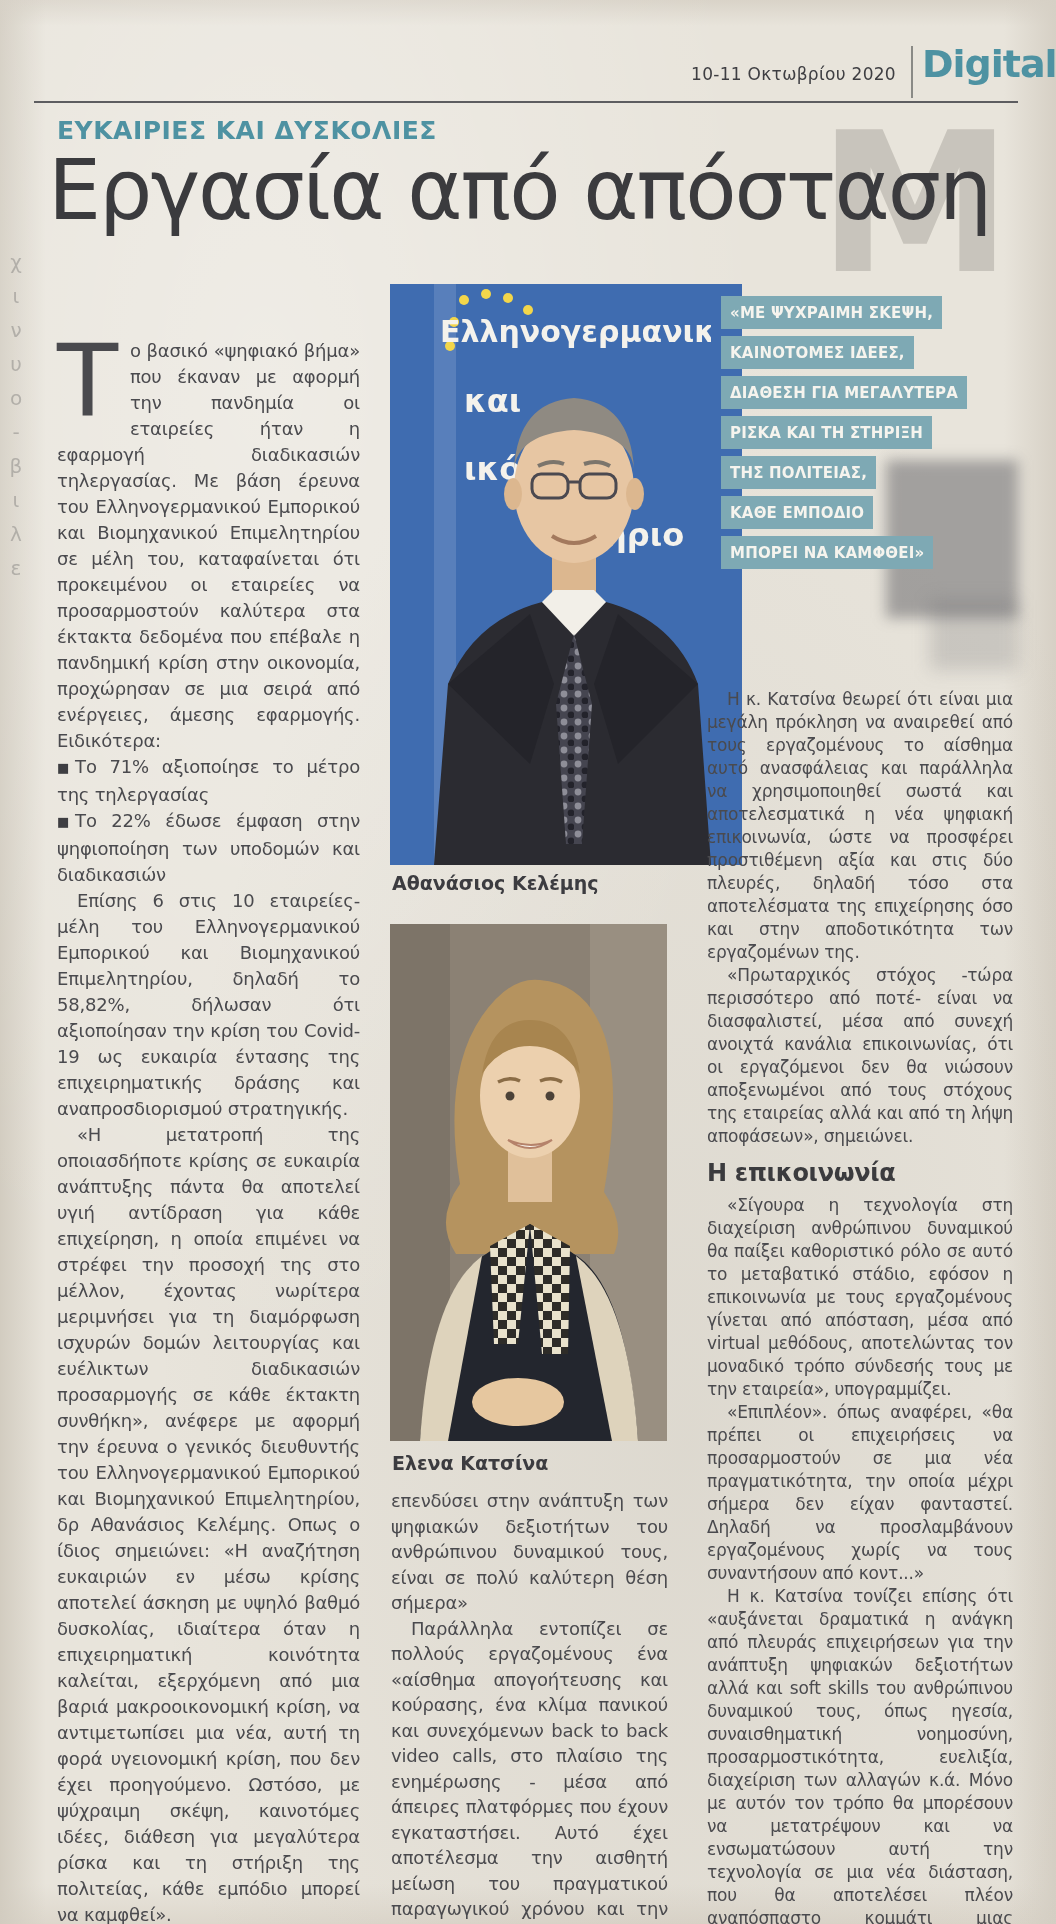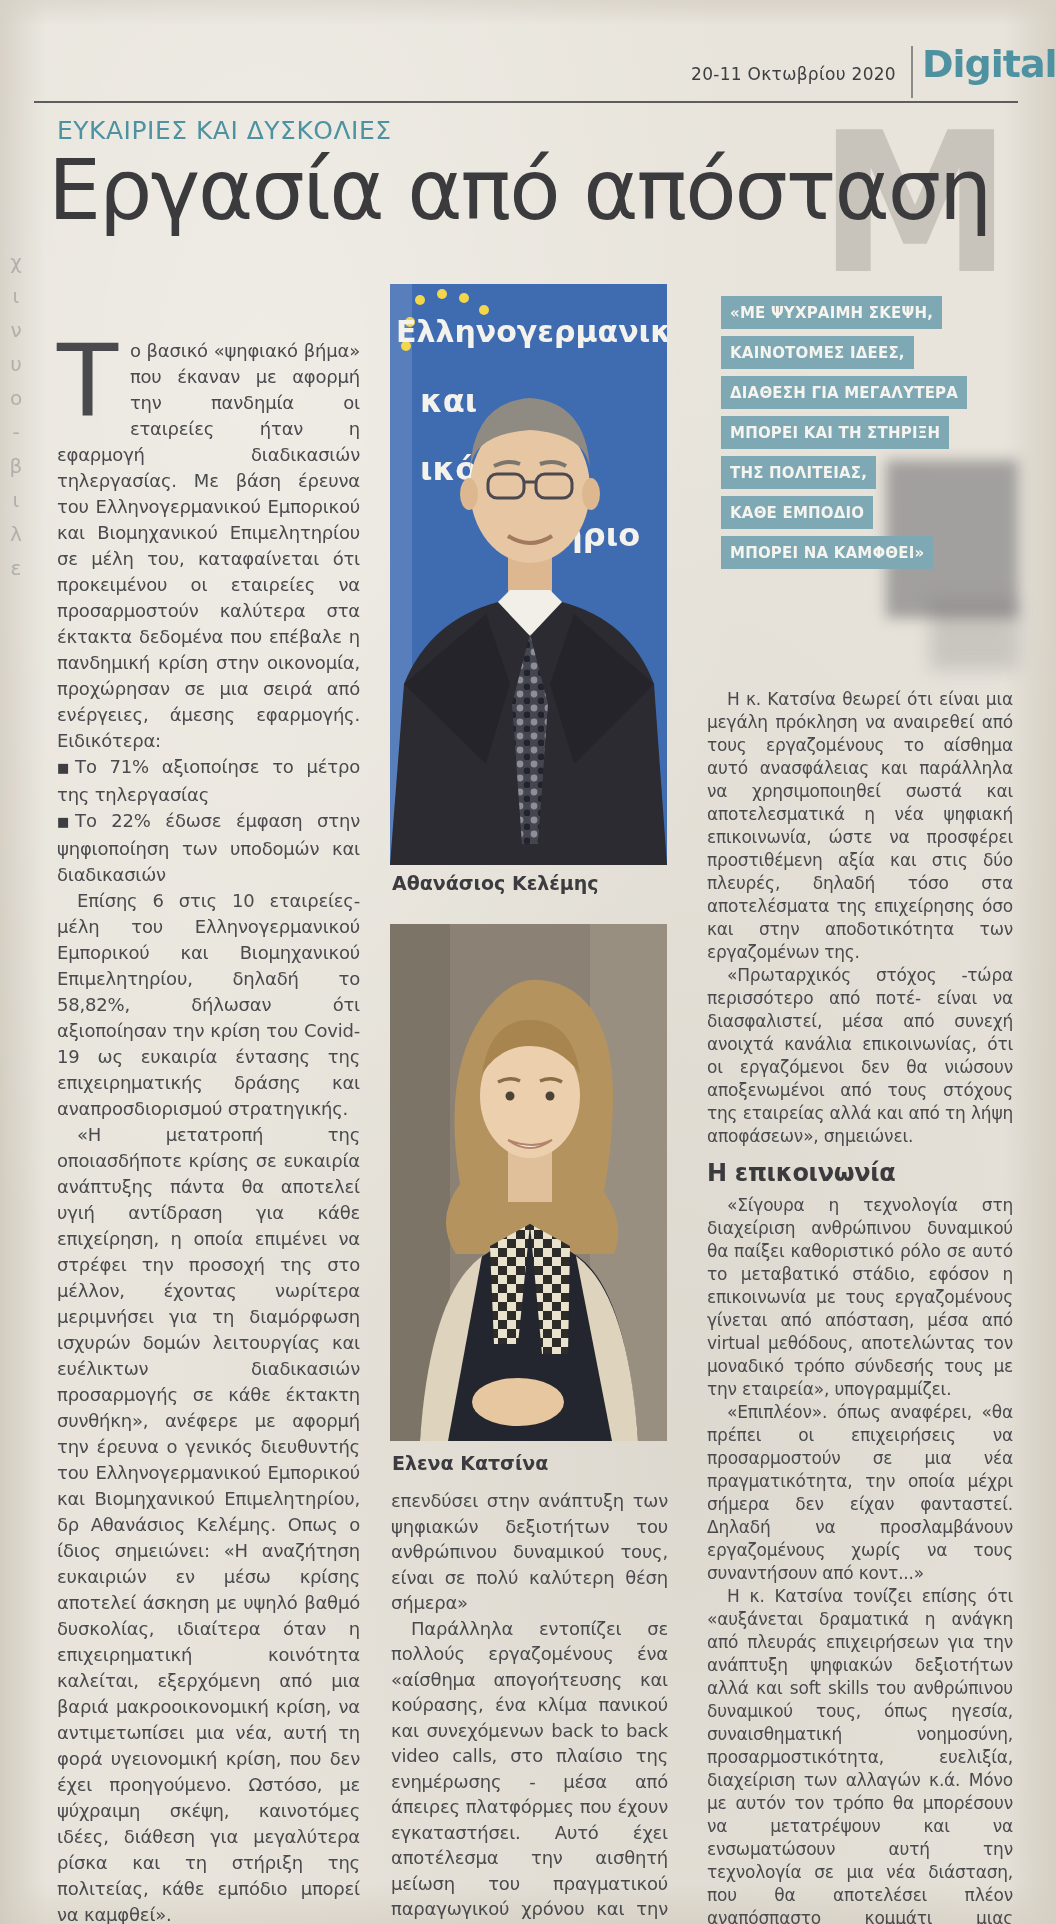--- a/index.html
+++ b/index.html
@@ -14,21 +14,21 @@
       linear-gradient(270deg,#d6d0c5 0,rgba(214,208,197,0) 52px),
       linear-gradient(180deg,#d9d3c8 0,rgba(217,211,200,0) 26px),
       linear-gradient(0deg,#ddd7cc 0,rgba(221,215,204,0) 40px);
   }
   .abs{position:absolute;}
   
   .dateline{left:600px;top:64px;width:296px;text-align:right;font-size:17px;letter-spacing:.3px;color:#3e3e42;}
   .header-divider{left:911px;top:46px;width:2px;height:52px;background:#8a8a86;}
   .brand{left:922px;top:42px;font-size:38px;font-weight:bold;color:#4e92a2;letter-spacing:-1px;}
   .top-rule{left:34px;top:101px;width:984px;height:2px;background:#5d5d60;}
-  .kicker{left:57px;top:116px;font-size:25px;font-weight:normal;color:#4e92a2;letter-spacing:.5px;}
+  .kicker{left:57px;top:116px;font-size:25px;font-weight:bold;color:#4e92a2;letter-spacing:.5px;}
   .headline{left:48px;top:148px;margin:0;font-size:84px;font-weight:400;color:#3b3b3e;letter-spacing:-2px;line-height:1.0;}
   
   .spine{left:4px;top:250px;height:700px;writing-mode:vertical-rl;text-orientation:upright;
          font-size:20px;letter-spacing:10px;color:rgba(95,95,95,.35);}
   .ghost-m{left:818px;top:90px;font-size:195px;font-weight:bold;color:rgba(118,115,108,.28);letter-spacing:-6px;}
   .ghost-dark{left:886px;top:460px;width:132px;height:158px;background:rgba(78,78,84,.45);filter:blur(7px);}
   .ghost-dark2{left:930px;top:600px;width:88px;height:70px;background:rgba(95,95,100,.22);filter:blur(9px);}
   
   .col{position:absolute;}
   .col p{margin:0;text-align:justify;}
@@ -40,37 +40,37 @@
   .bullet{display:inline-block;font-size:13px;margin-right:6px;color:#3e3e42;transform:translateY(-1px);}
   .subhead3{font-size:24px;font-weight:bold;color:#3b3b3e;margin:14px 0 9px 0;letter-spacing:-.3px;}
   
   .pullquote{left:721px;top:296px;width:300px;}
   .pq-line{margin-bottom:7px;}
   .pq-line span{display:inline-block;background:#7ea9b4;color:#f6f4ee;font-weight:bold;
     font-size:15px;line-height:24px;padding:5px 9px 4px 9px;letter-spacing:.2px;}
   
   .photo{position:absolute;overflow:hidden;background:#3f6cb0;}
   .photo svg{display:block;}
-  .photo1{left:390px;top:284px;width:277px;height:581px;}
+  .photo1{left:390px;top:284px;width:308px;height:581px;padding-left:44px;}
   .photo2{left:390px;top:924px;width:277px;height:517px;background:#8b8174;}
   .caption{position:absolute;font-weight:bold;font-size:19px;color:#3c3c40;}
   .cap1{left:392px;top:872px;}
   .cap2{left:392px;top:1452px;}
 </style>
 </head>
 <body>
 
 <div class="page">
 
   <div class="abs spine">χινυο-βιλε</div>
   <div class="abs ghost-m">M</div>
   <div class="abs ghost-dark"></div>
   <div class="abs ghost-dark2"></div>
 
-  <div class="abs dateline">20-11 Οκτωβρίου 2020</div>
+  <div class="abs dateline">10-11 Οκτωβρίου 2020</div>
   <div class="abs header-divider"></div>
   <div class="abs brand">Digital</div>
   <div class="abs top-rule"></div>
 
   <div class="abs kicker">ΕΥΚΑΙΡΙΕΣ ΚΑΙ ΔΥΣΚΟΛΙΕΣ</div>
   <h1 class="abs headline">Εργασία από απόσταση</h1>
 
   <div class="col col1">
     <p class="body"><span class="dropcap">Τ</span><span>ο βασικό «ψηφιακό βήμα» που έκαναν με αφορμή την πανδημία οι εταιρείες ήταν η εφαρμογή διαδικασιών τηλεργασίας. Με βάση έρευνα του Ελληνογερμανικού Εμπορικού και Βιομηχανικού Επιμελητηρίου σε μέλη του, καταφαίνεται ότι προκειμένου οι εταιρείες να προσαρμοστούν καλύτερα στα έκτακτα δεδομένα που επέβαλε η πανδημική κρίση στην οικονομία, προχώρησαν σε μια σειρά από ενέργειες, άμεσης εφαρμογής. Ειδικότερα:</span></p>
     <p class="body"><span class="bullet">■</span><span>Το 71% αξιοποίησε το μέτρο της τηλεργασίας</span></p>
@@ -165,21 +165,21 @@
 
   <div class="col col2t">
     <p class="body">επενδύσει στην ανάπτυξη των ψηφιακών δεξιοτήτων του ανθρώπινου δυναμικού τους, είναι σε πολύ καλύτερη θέση σήμερα»</p>
     <p class="body indent">Παράλληλα εντοπίζει σε πολλούς εργαζομένους ένα «αίσθημα απογοήτευσης και κούρασης, ένα κλίμα πανικού και συνεχόμενων back to back video calls, στο πλαίσιο της ενημέρωσης - μέσα από άπειρες πλατφόρμες που έχουν εγκαταστήσει. Αυτό έχει αποτέλεσμα την αισθητή μείωση του πραγματικού παραγωγικού χρόνου και την αναπλήρωσή του με εργασία έως πολύ αργά».</p>
   </div>
 
   <div class="col pullquote">
     <div class="pq-line"><span>«ΜΕ ΨΥΧΡΑΙΜΗ ΣΚΕΨΗ,</span></div>
     <div class="pq-line"><span>ΚΑΙΝΟΤΟΜΕΣ ΙΔΕΕΣ,</span></div>
     <div class="pq-line"><span>ΔΙΑΘΕΣΗ ΓΙΑ ΜΕΓΑΛΥΤΕΡΑ</span></div>
-    <div class="pq-line"><span>ΜΠΟΡΕΙ ΚΑΙ ΤΗ ΣΤΗΡΙΞΗ</span></div>
+    <div class="pq-line"><span>ΡΙΣΚΑ ΚΑΙ ΤΗ ΣΤΗΡΙΞΗ</span></div>
     <div class="pq-line"><span>ΤΗΣ ΠΟΛΙΤΕΙΑΣ,</span></div>
     <div class="pq-line"><span>ΚΑΘΕ ΕΜΠΟΔΙΟ</span></div>
     <div class="pq-line"><span>ΜΠΟΡΕΙ ΝΑ ΚΑΜΦΘΕΙ»</span></div>
   </div>
 
   <div class="col col3">
     <p class="body indent">Η κ. Κατσίνα θεωρεί ότι είναι μια μεγάλη πρόκληση να αναιρεθεί από τους εργαζομένους το αίσθημα αυτό ανασφάλειας και παράλληλα να χρησιμοποιηθεί σωστά και αποτελεσματικά η νέα ψηφιακή επικοινωνία, ώστε να προσφέρει προστιθέμενη αξία και στις δύο πλευρές, δηλαδή τόσο στα αποτελέσματα της επιχείρησης όσο και στην αποδοτικότητα των εργαζομένων της.</p>
     <p class="body indent">«Πρωταρχικός στόχος -τώρα περισσότερο από ποτέ- είναι να διασφαλιστεί, μέσα από συνεχή ανοιχτά κανάλια επικοινωνίας, ότι οι εργαζόμενοι δεν θα νιώσουν αποξενωμένοι από τους στόχους της εταιρείας αλλά και από τη λήψη αποφάσεων», σημειώνει.</p>
     <h2 class="subhead3">Η επικοινωνία</h2>
     <p class="body indent">«Σίγουρα η τεχνολογία στη διαχείριση ανθρώπινου δυναμικού θα παίξει καθοριστικό ρόλο σε αυτό το μεταβατικό στάδιο, εφόσον η επικοινωνία με τους εργαζομένους γίνεται από απόσταση, μέσα από virtual μεθόδους, αποτελώντας τον μοναδικό τρόπο σύνδεσής τους με την εταιρεία», υπογραμμίζει.</p>

